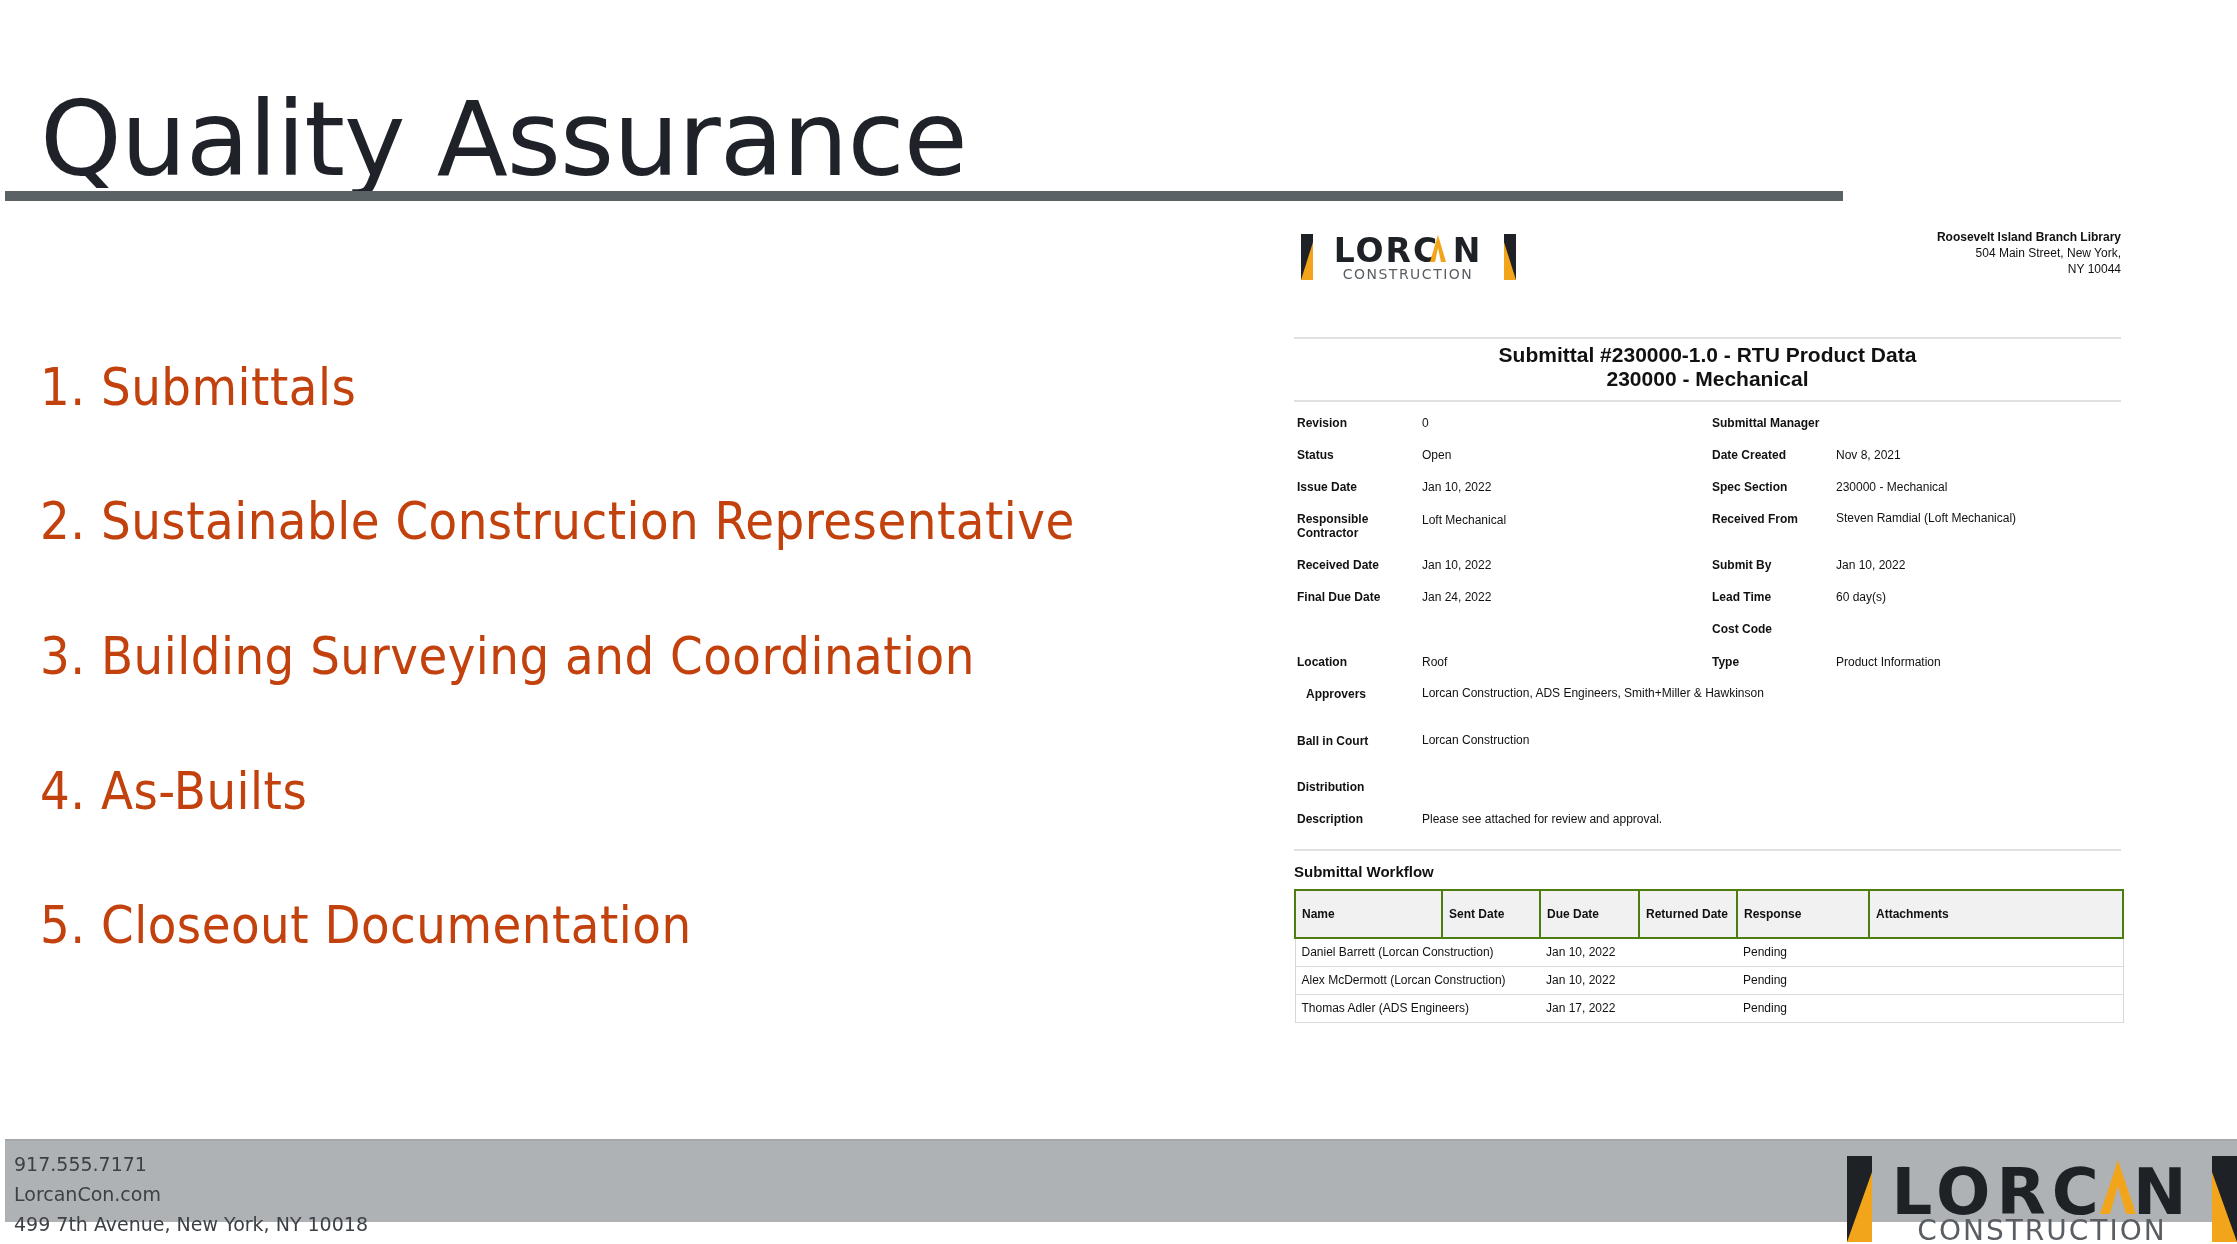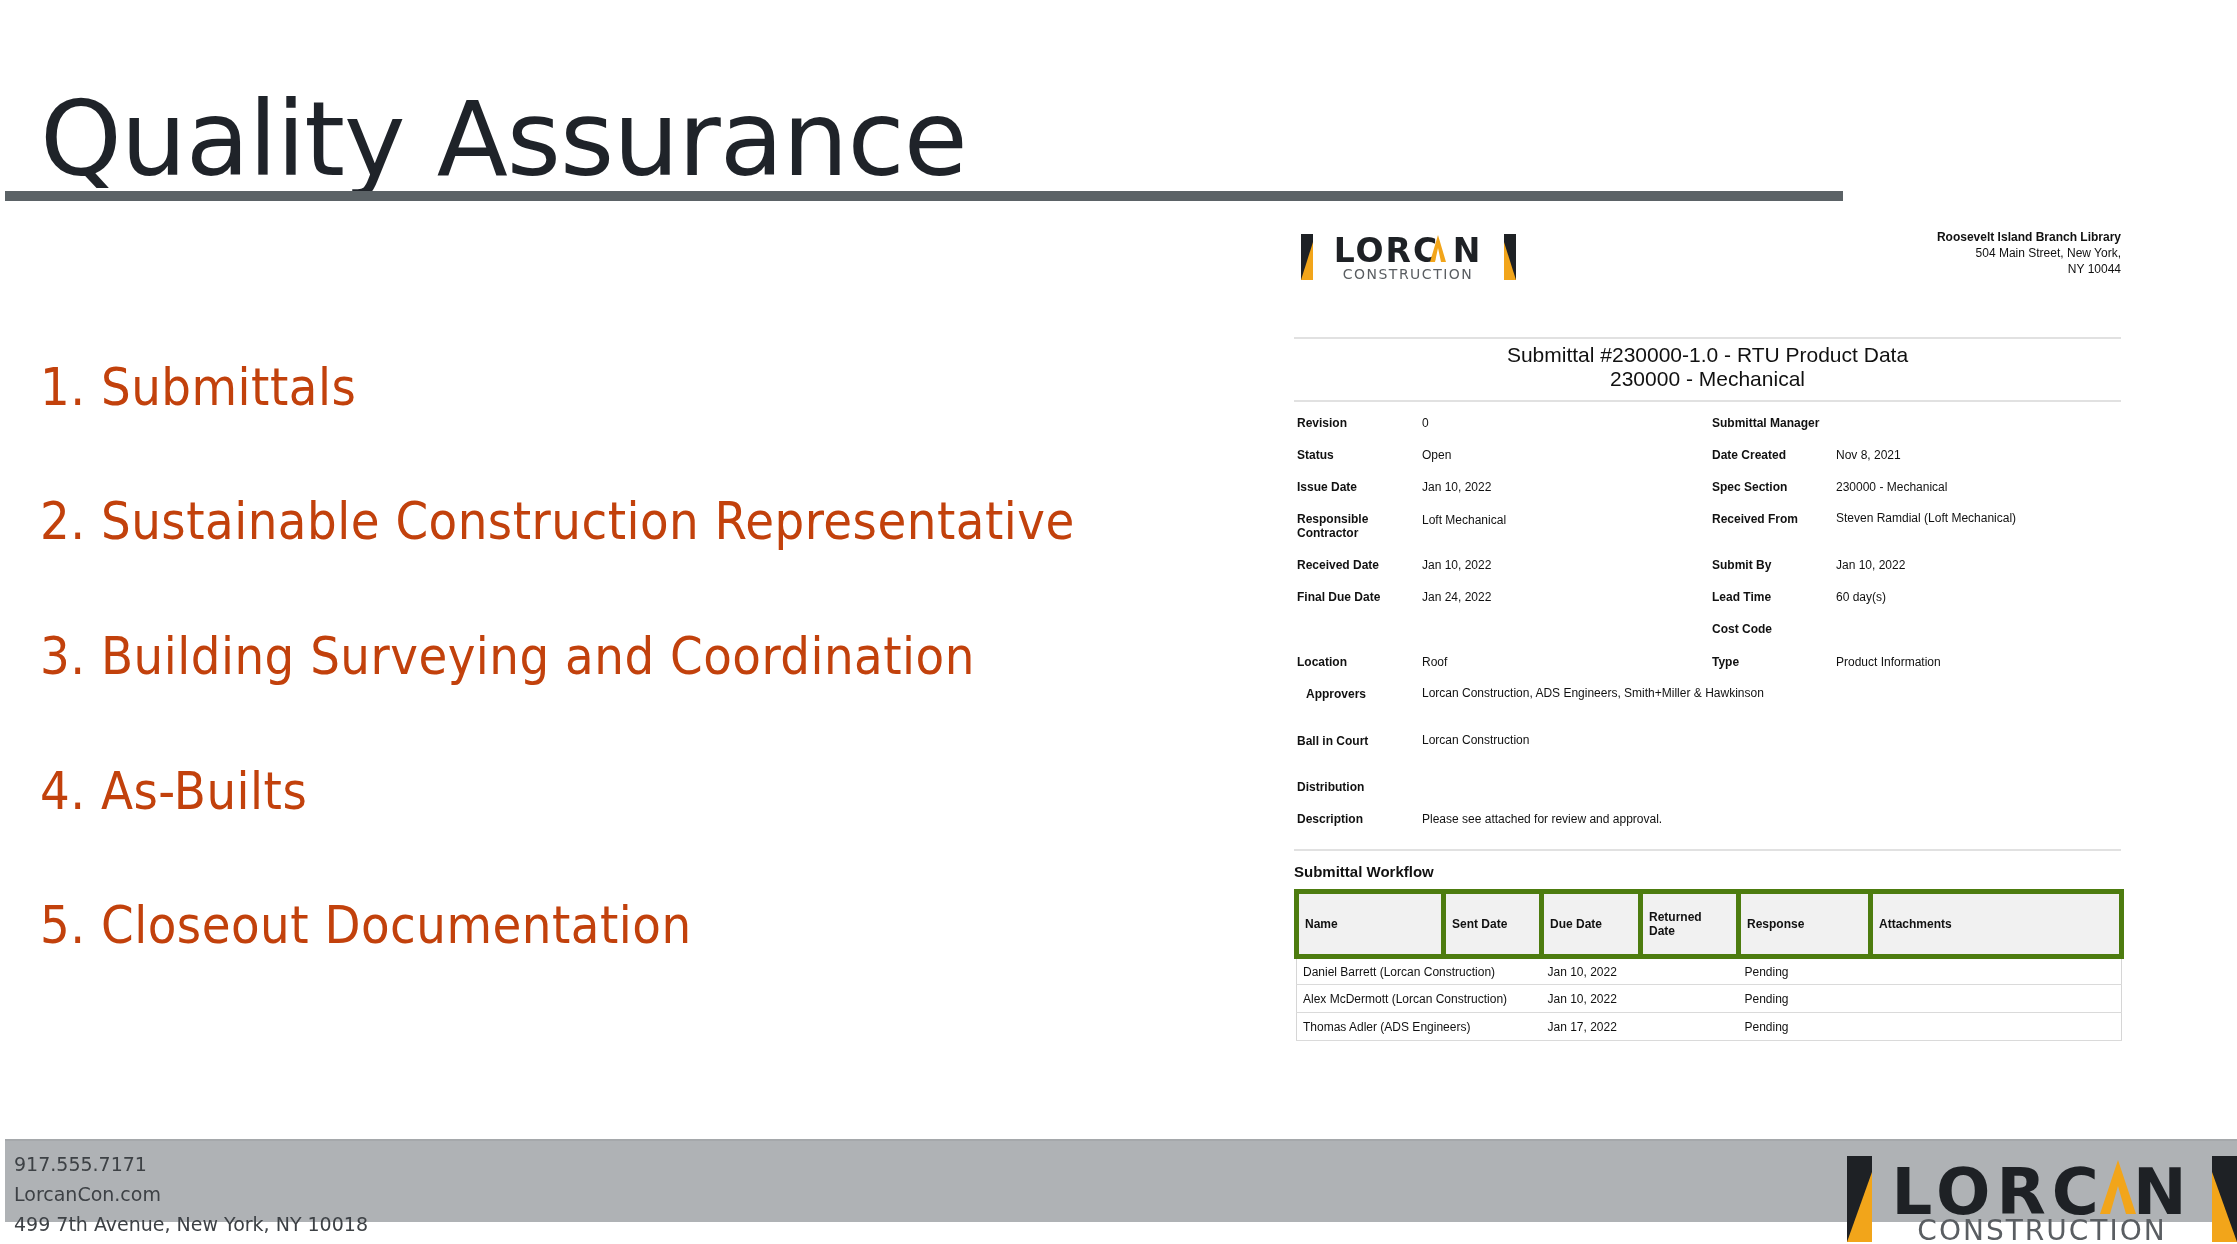--- a/index.html
+++ b/index.html
@@ -29,38 +29,38 @@
   .doc { position: absolute; left: 1290px; top: 215px; width: 835px; height: 880px; background: #fff; }
   .doc-logo { position: absolute; left: 11px; top: 13px; width: 215px; height: 62px; }
   .doc-address {
     position: absolute; right: 4px; top: 14px; text-align: right;
     font-family: "Liberation Sans", sans-serif; font-size: 12px; line-height: 16px; color: #111;
   }
   .doc-address .lib { font-weight: bold; }
   .doc-rule { position: absolute; left: 4px; right: 4px; height: 2px; background: #e1e1e1; }
   .doc-title {
     position: absolute; left: 0; right: 0; top: 128px; text-align: center;
-    font-family: "Liberation Sans", sans-serif; font-weight: normal; font-size: 21px; line-height: 24px; color: #111;
+    font-family: "Liberation Sans", sans-serif; font-weight: bold; font-size: 21px; line-height: 24px; color: #111;
   }
 
   .field { position: absolute; font-family: "Liberation Sans", sans-serif; font-size: 12px; line-height: 14px; color: #111; }
   .lbl { font-weight: bold; }
 
   .wf-title {
     position: absolute; left: 4px; top: 648px;
     font-family: "Liberation Sans", sans-serif; font-weight: bold; font-size: 15px; color: #111;
   }
   table.wf {
     position: absolute; left: 4px; top: 674px; width: 830px; border-collapse: collapse;
     font-family: "Liberation Sans", sans-serif; font-size: 12px; color: #111;
     border: 1px solid #d6d6d6;
   }
   table.wf th {
     background: #f1f1f1; text-align: left; font-weight: bold; padding: 16px 6px;
-    height: 27px; border: 5px solid #4d7c0f;
+    height: 27px; border: 2px solid #4d7c0f;
   }
   table.wf td { padding: 0 6px; height: 28px; border-bottom: 1px solid #dadada; vertical-align: middle; }
   table.wf tr.first td { height: 41px; line-height: 14px; }
   table.wf a { color: #3c3f9b; text-decoration: underline; }
 
   
   .footer {
     position: absolute; left: 5px; top: 1139px; width: 2232px; height: 83px;
     background: #afb2b5; border-top: 2px solid #a5a8ab;
   }

